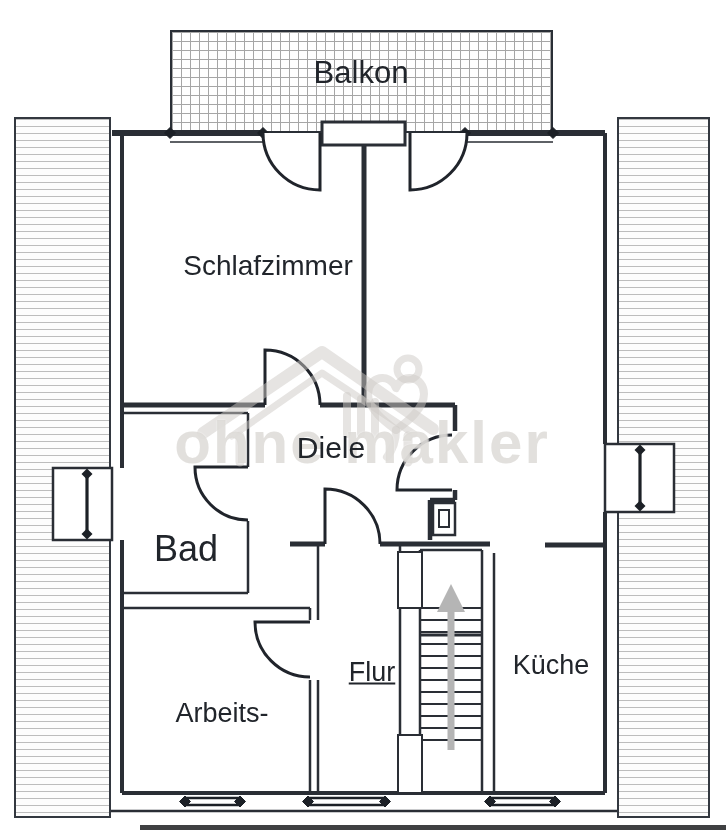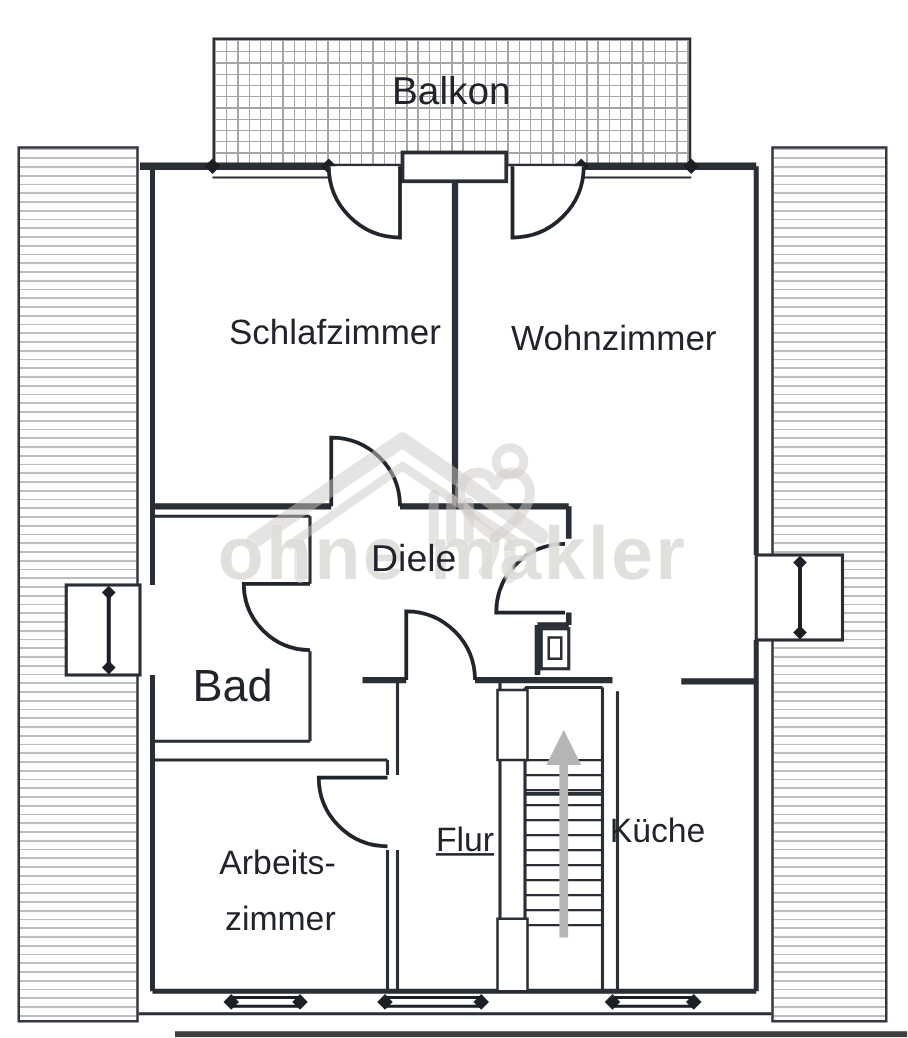--- a/index.html
+++ b/index.html
@@ -167,29 +167,27 @@
       <circle cx="408" cy="369" r="11" stroke-width="7"></circle>
     </g>
   </svg>
 
   <div class="wm-text" style="left:108px;top:408px;width:508px;font-size:60px;">ohne makler</div>
 
   <div class="room-label" style="left:361px;top:73px;font-size:31px;">Balkon</div>
 
   <div class="room-label" style="left:244px;top:266px;font-size:28px;margin-left:24px;">Schlafzimmer</div>
 
-  <div class="room-label" style="left:491px;top:271px;font-size:28px;">Wohnzimmer</div>
 
   <div class="room-label" style="left:331px;top:448px;font-size:30px;">Diele</div>
 
   <div class="room-label" style="left:186px;top:549px;font-size:36px;">Bad</div>
 
   <div class="room-label" style="left:222px;top:713px;font-size:27px;line-height:45px;text-align:right;">
     <div>Arbeits-</div>
-    <div>zimmer</div>
   </div>
 
   <div class="room-label" style="left:372px;top:672px;font-size:27px;text-decoration:underline;">Flur</div>
 
-  <div class="room-label" style="left:526px;top:665px;font-size:27px;">Küche</div>
+  <div class="room-label" style="left:551px;top:665px;font-size:27px;">Küche</div>
 
   <div class="abs bottom-band" style="left:140px;top:825px;width:586px;height:5px;"></div>
 </div>
 
 </body></html>

